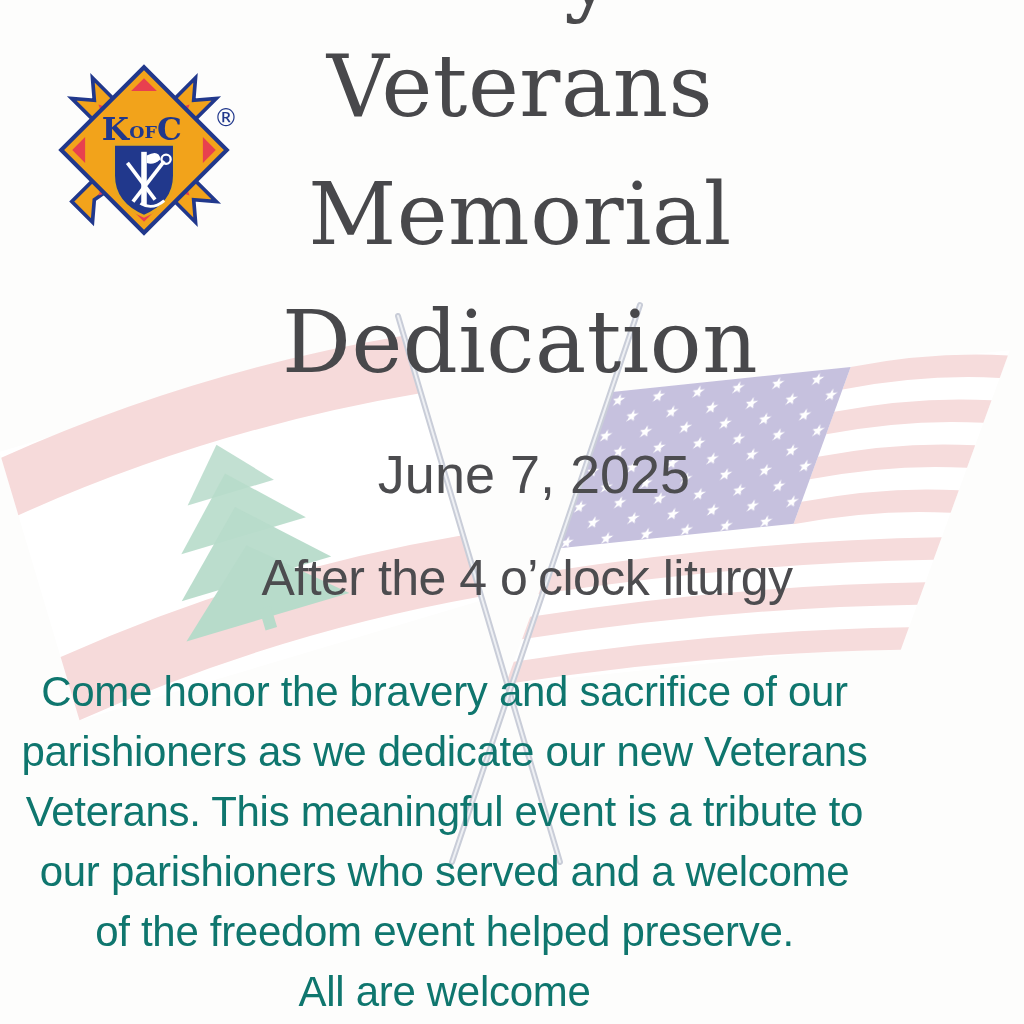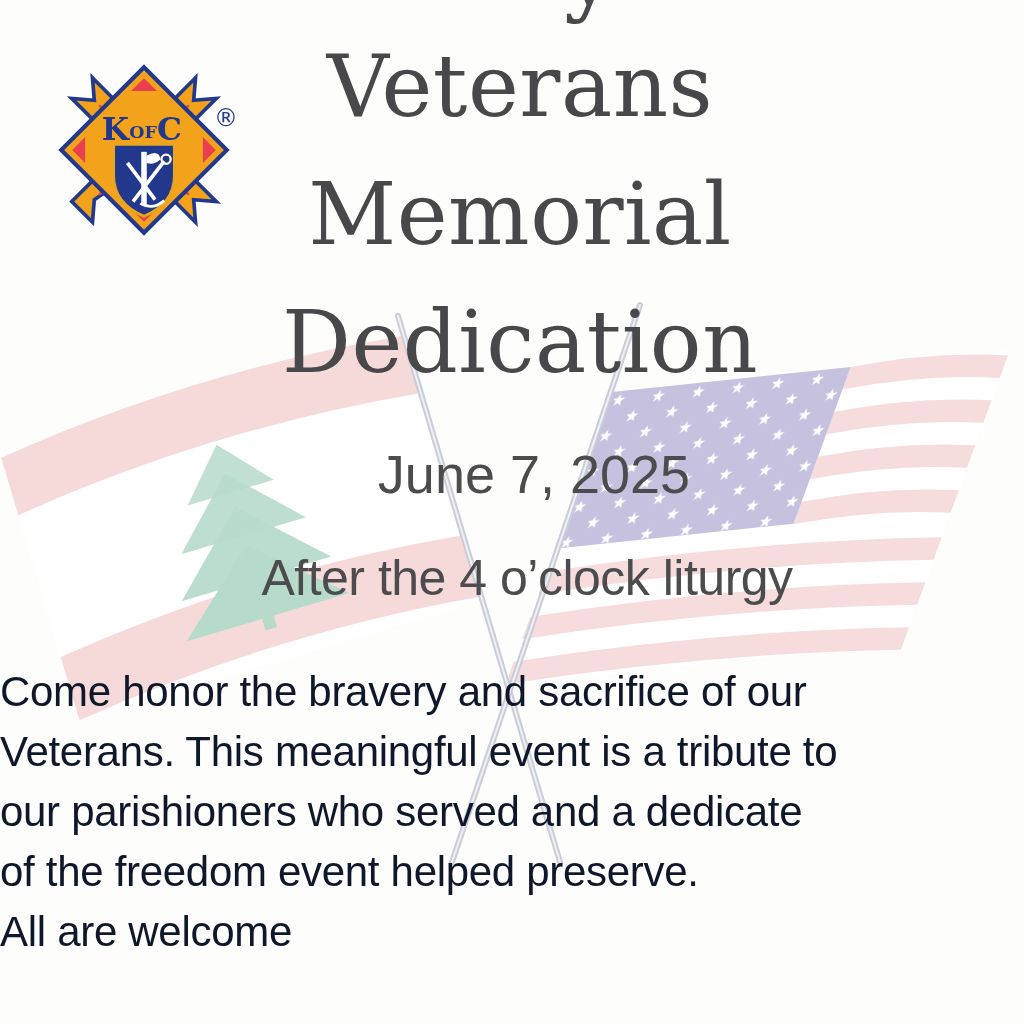--- a/index.html
+++ b/index.html
@@ -29,21 +29,22 @@
     text-align:center;transform:translateX(22px);
     font-size:54px;line-height:64px;color:#4c4c4f;
   }
   .time-line{
     position:absolute;left:0;top:548px;width:1024px;
     text-align:center;transform:translateX(15px);
     font-size:50px;line-height:60px;color:#4c4c4f;letter-spacing:-0.5px;
   }
   .body-text{
     position:absolute;left:0;top:662px;width:889px;
-    font-size:42px;line-height:60px;color:#0f172a;letter-spacing:-0.3px;
+    text-align:center;
+    font-size:42px;line-height:60px;color:#0f766e;letter-spacing:-0.3px;
   }
 </style>
 </head>
 <body>
 
 <svg class="art" width="1024" height="1024" viewBox="0 0 1024 1024" aria-hidden="true">
   <defs>
     <pattern id="stars" width="40" height="34" patternUnits="userSpaceOnUse">
       <path d="M10,2.6 L11.5,6.9 L16.1,7 L12.5,9.9 L13.8,14.2 L10,11.6 L6.2,14.2 L7.5,9.9 L3.9,7 L8.5,6.9 Z" fill="#ffffff"></path>
       <g transform="translate(20,17)">
@@ -158,18 +159,19 @@
     <div>Veterans</div>
     <div>Memorial</div>
     <div>Dedication</div>
   </div>
 
   <div class="date-line">June 7, 2025</div>
   <div class="time-line">After the 4 o’clock liturgy</div>
 
   <div class="body-text">
     <div>Come honor the bravery and sacrifice of our</div>
+    <div>parishioners as we dedicate our new Veterans</div>
     <div>Veterans. This meaningful event is a tribute to</div>
-    <div>our parishioners who served and a dedicate</div>
+    <div>our parishioners who served and a welcome</div>
     <div>of the freedom event helped preserve.</div>
     <div>All are welcome</div>
   </div>
 </div>
 
 </body></html>

